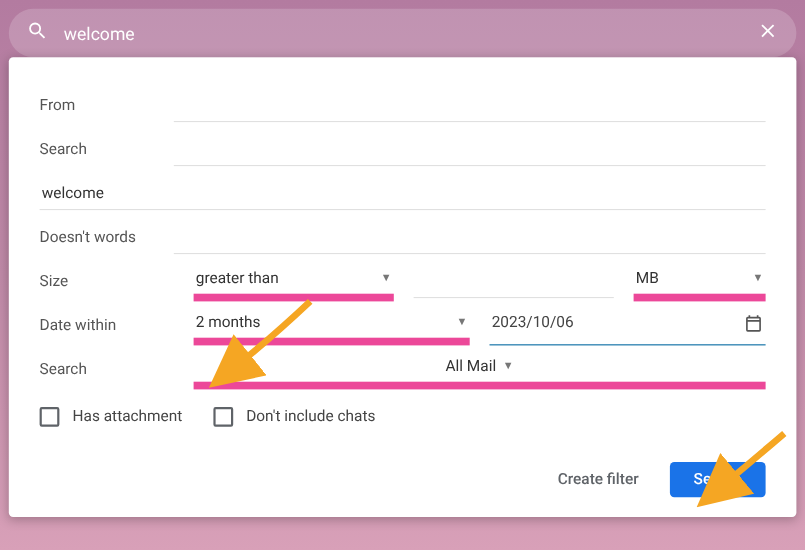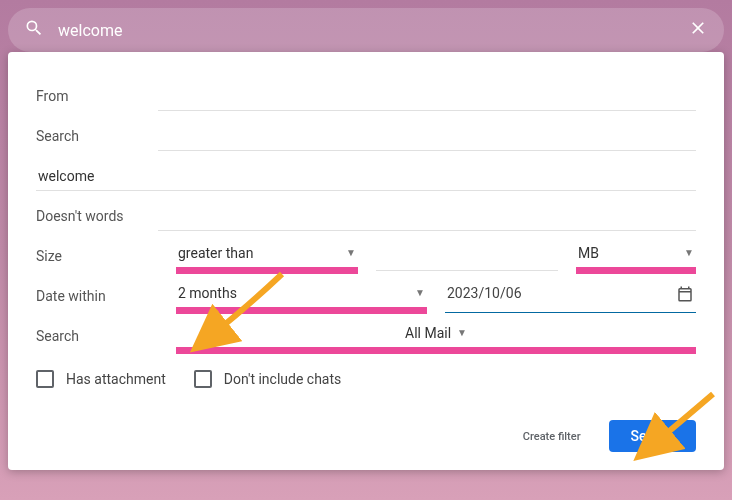--- a/index.html
+++ b/index.html
@@ -113,21 +113,21 @@
   }
   .actions {
     display: flex;
     justify-content: flex-end;
     gap: 14px;
     margin-top: 32px;
     align-items: center;
   }
   .btn-text {
     color: #5f6368;
-    font-size: 11px;
+    font-size: 14px;
     font-weight: 500;
     padding: 8px 14px;
     cursor: pointer;
     border-radius: 4px;
   }
   .btn-primary {
     background: #1a73e8;
     color: #fff;
     font-size: 14px;
     font-weight: 500;

